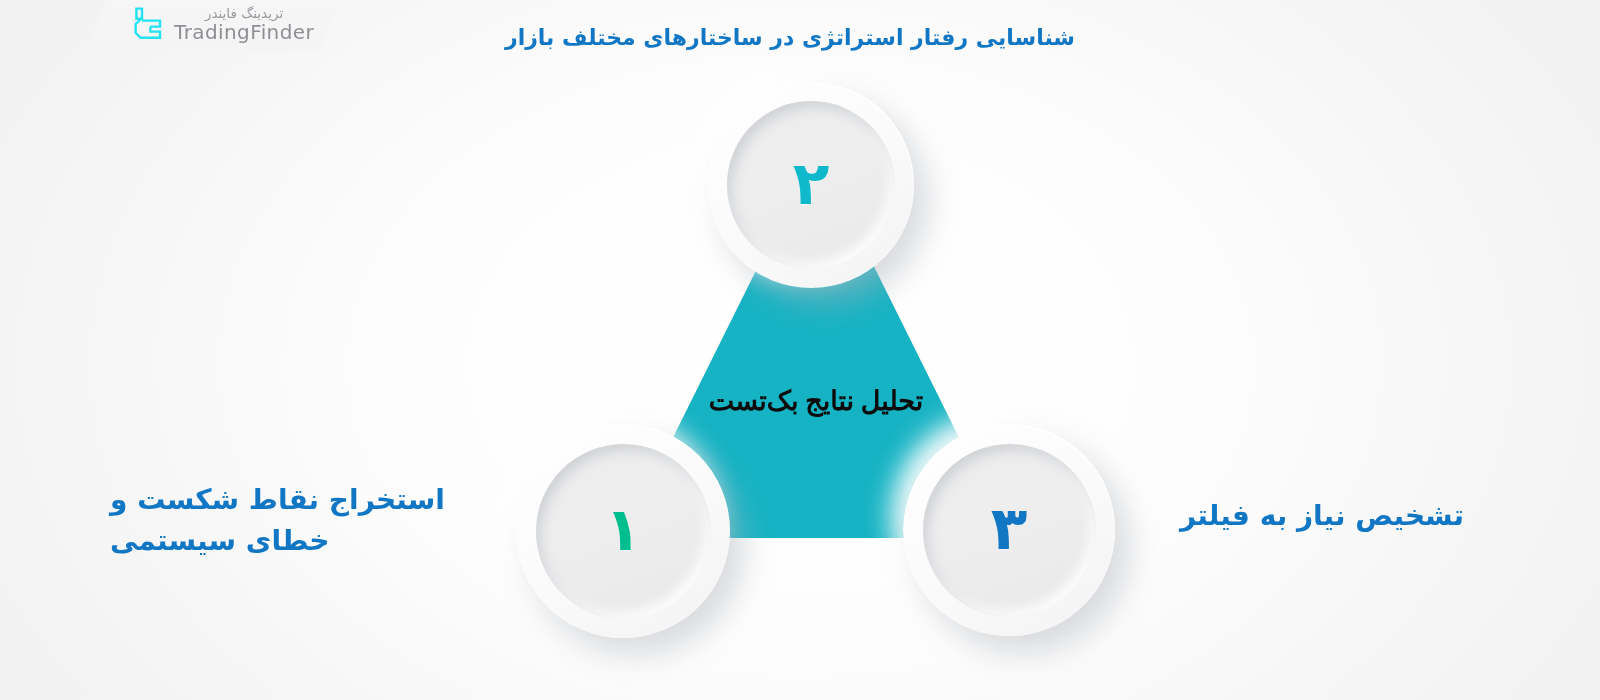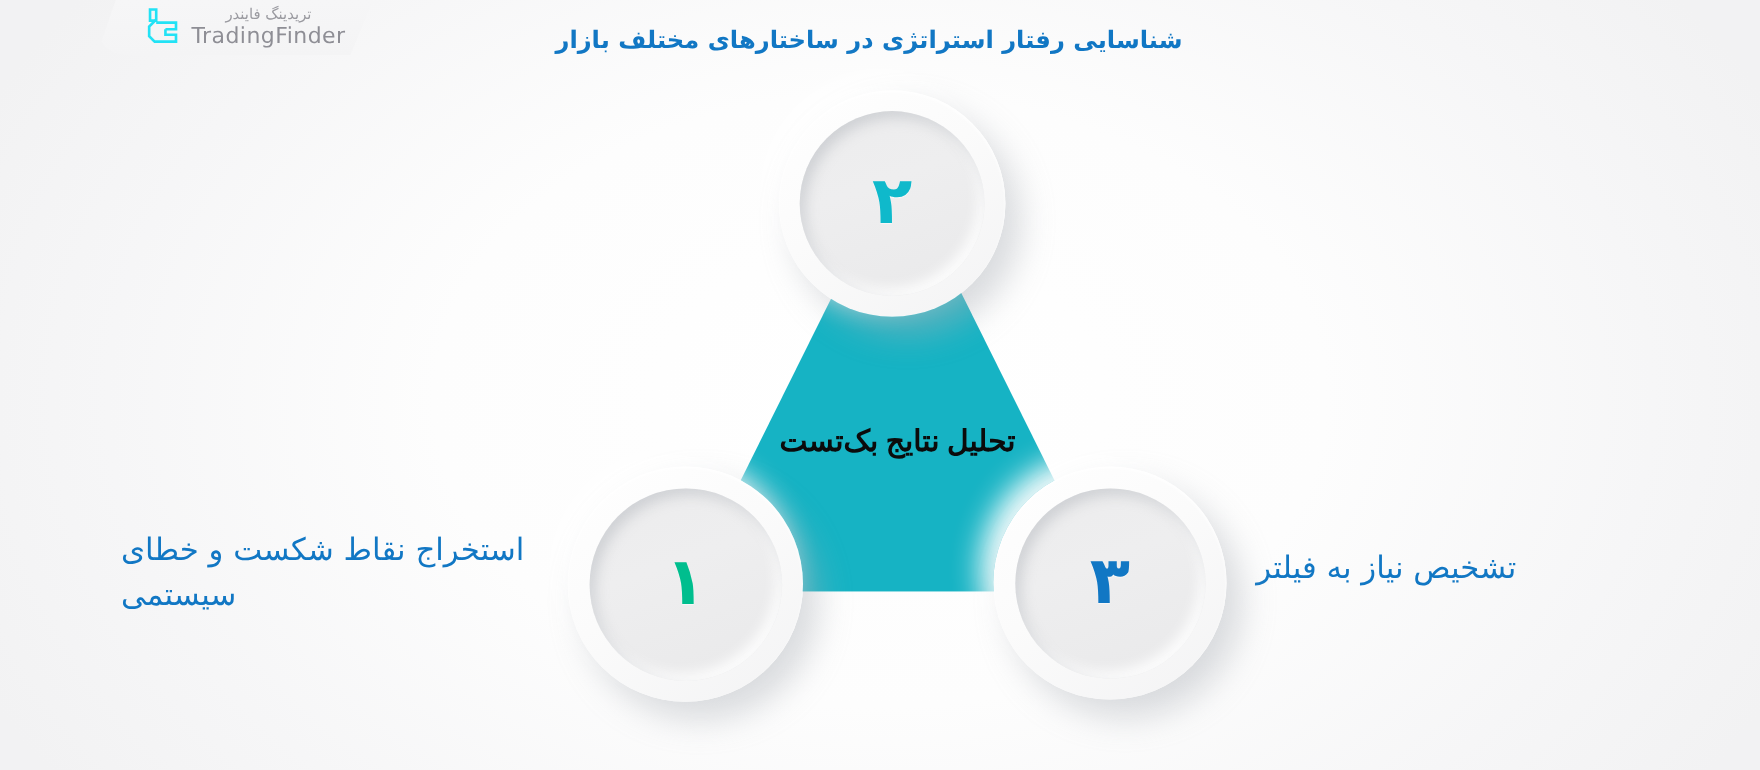--- a/index.html
+++ b/index.html
@@ -149,36 +149,36 @@
   #node-2 .node-inner { width: 168px; height: 168px; }
   #node-1 { left: 516px; top: 424px; width: 214px; height: 214px; }
   #node-1 .node-inner { width: 175px; height: 175px; }
   #node-3 { left: 903px; top: 424px; width: 212px; height: 212px; }
   #node-3 .node-inner { width: 173px; height: 173px; }
 
   
   .side-label {
     position: absolute;
     font-size: 28px;
-    font-weight: normal;
+    font-weight: bold;
     color: #1177C4;
     line-height: 1.45;
     z-index: 4;
   }
   #label-left {
     right: 1120px;
     top: 480px;
     width: 370px;
     text-align: left;
   }
   #label-right {
     left: 1142px;
     top: 496px;
     width: 360px;
-    text-align: left;
+    text-align: center;
     white-space: nowrap;
   }
 </style>
 </head>
 <body>
 
 <div class="canvas">
 
   <div class="logo-banner"></div>
   <div class="logo-wrap">

